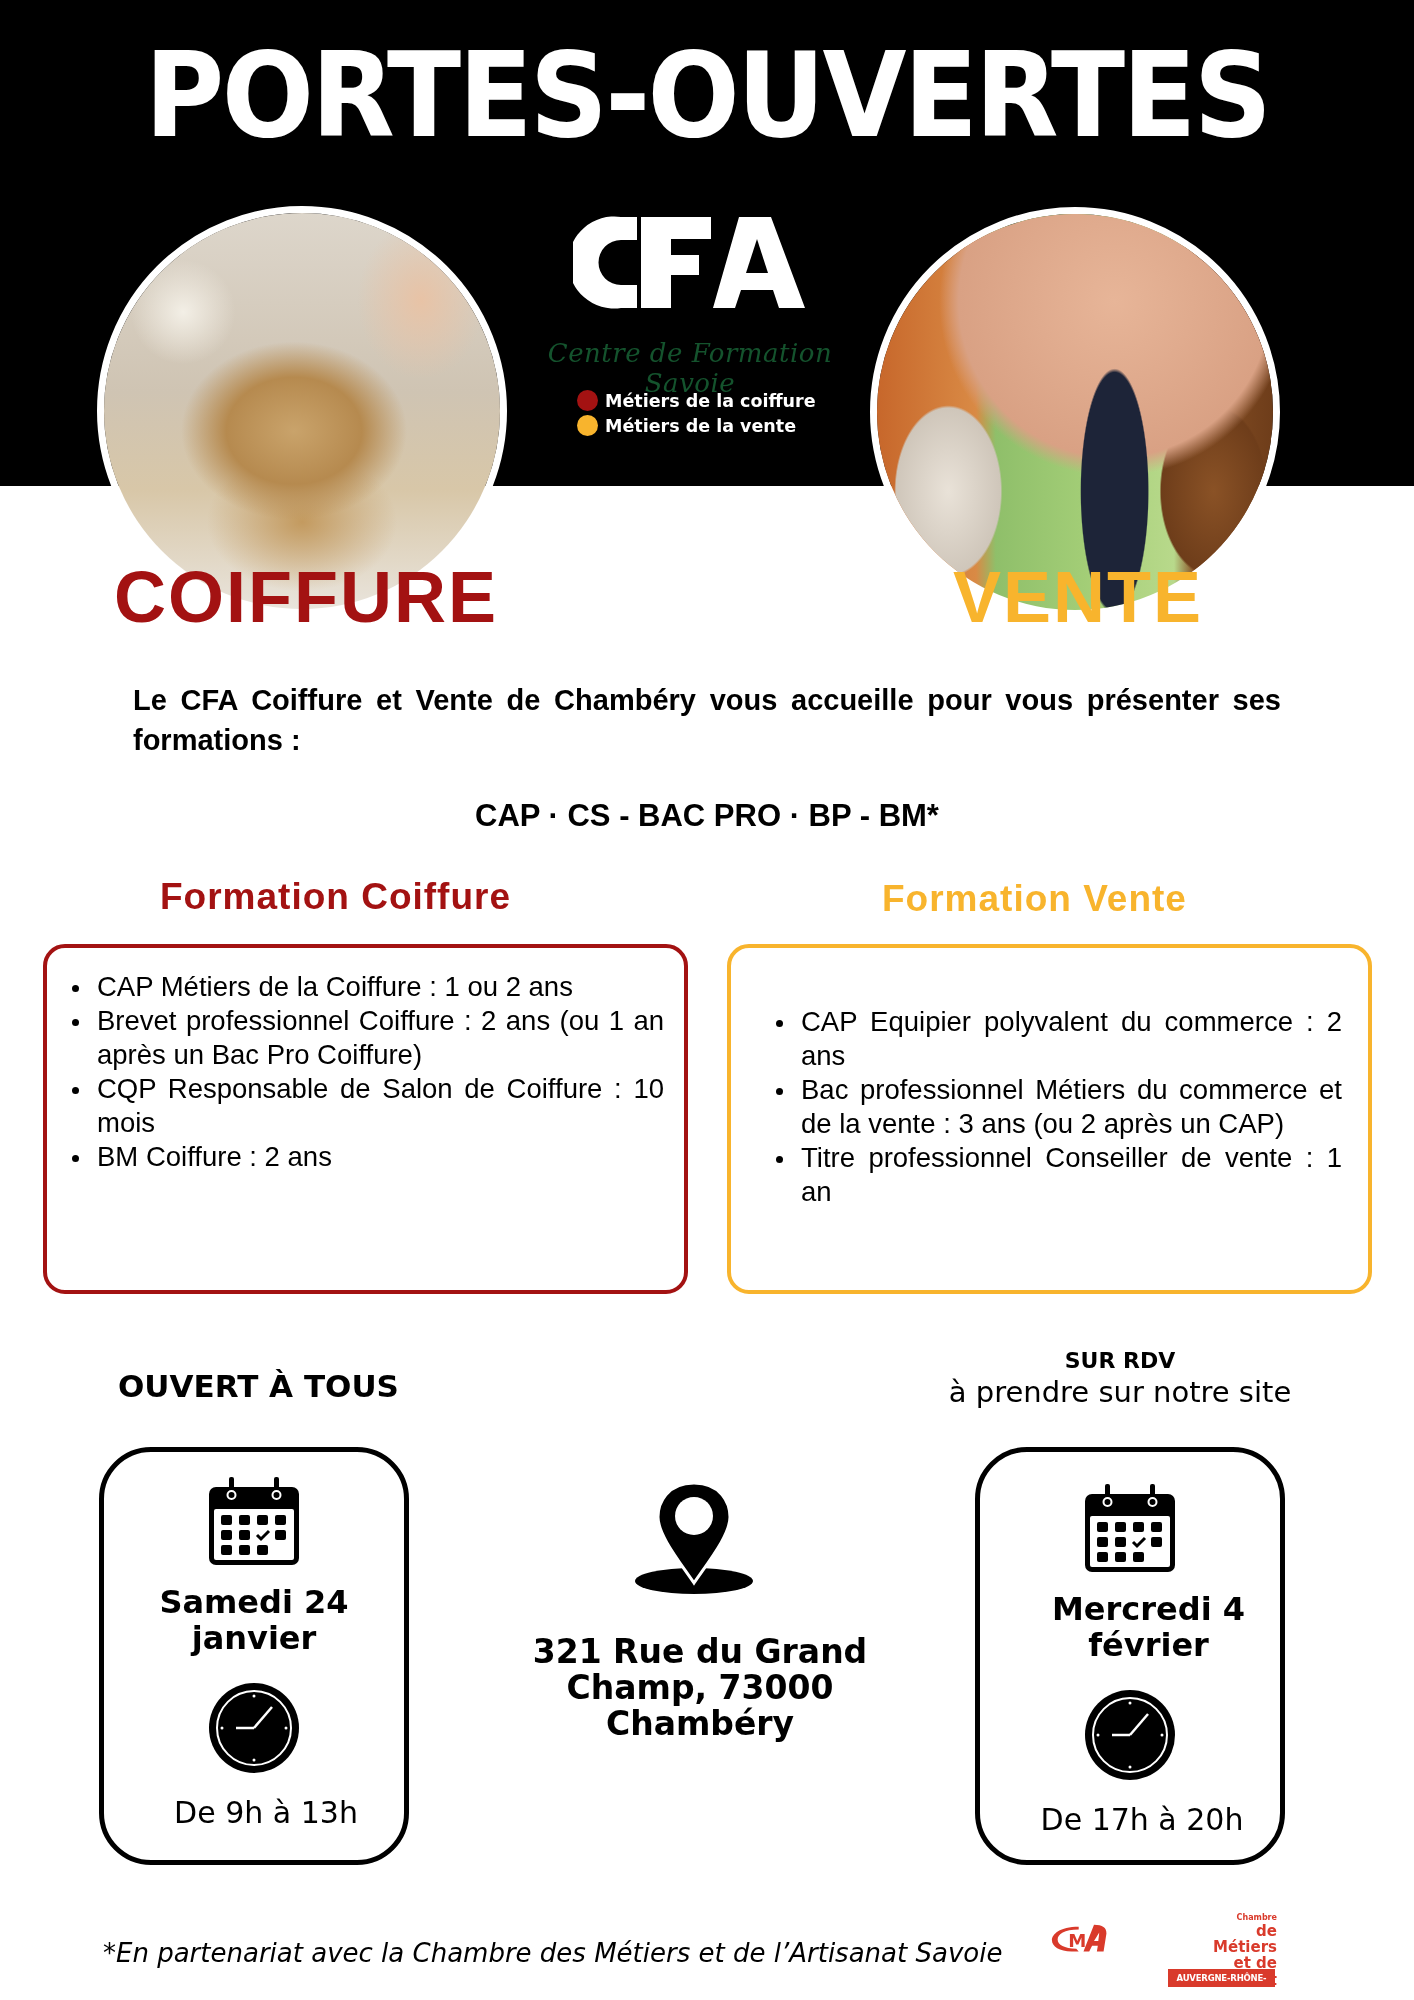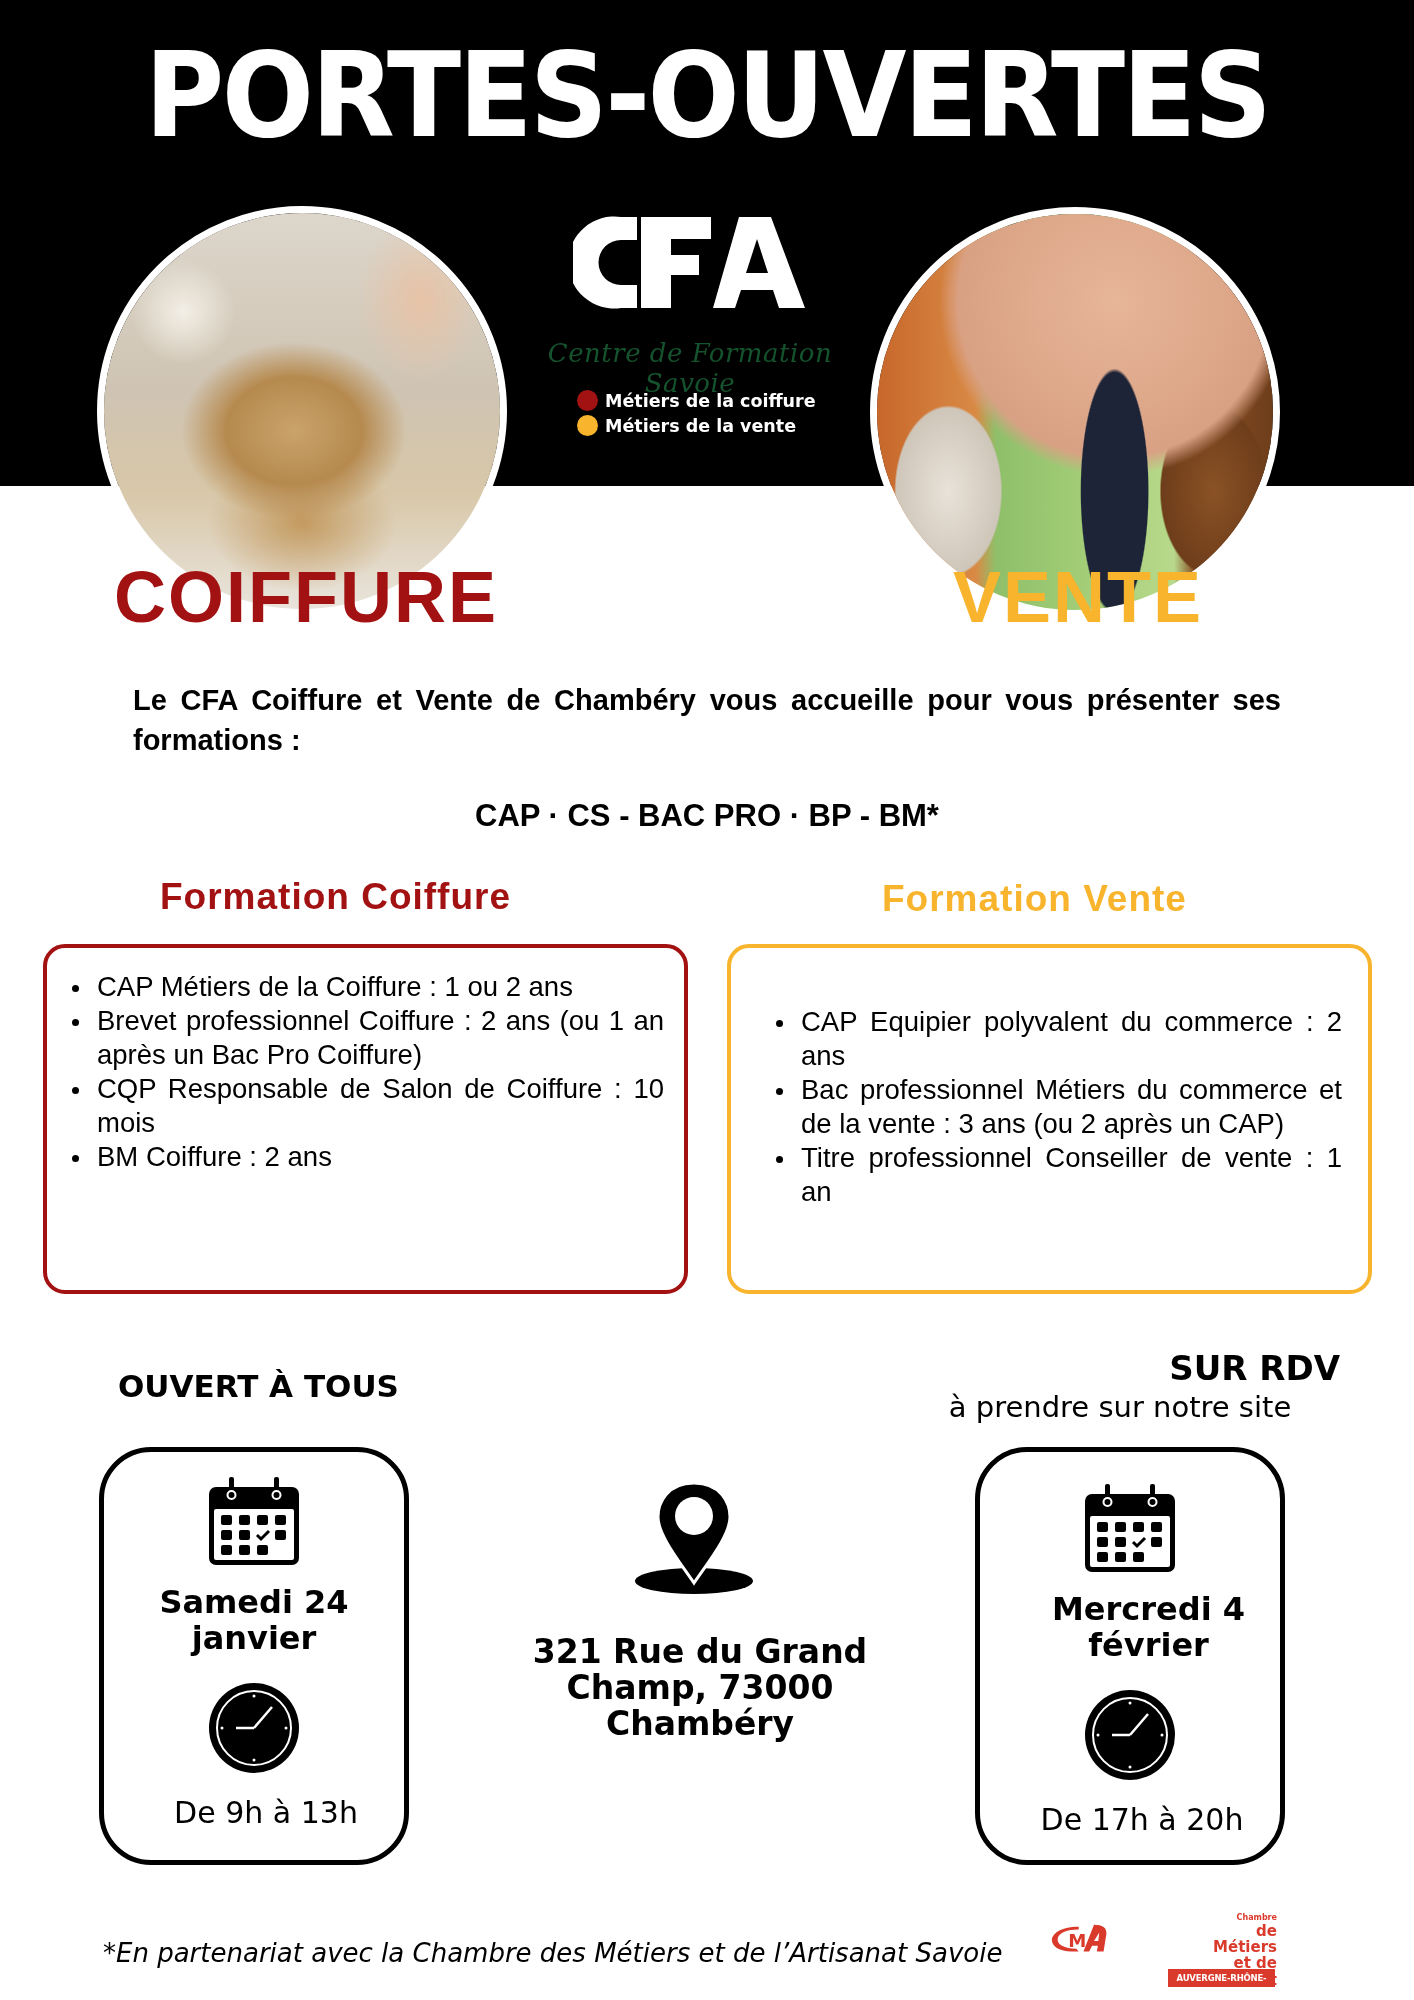--- a/index.html
+++ b/index.html
@@ -90,21 +90,21 @@
     content: ""; position: absolute; left: -25px; top: 15px; width: 7px; height: 7px;
     border-radius: 50%; background: #000;
   }
 
   
   .info-label {
     position: absolute; font-family: "DejaVu Sans", sans-serif; font-weight: bold; font-size: 31px;
   }
   .lbl-open { left: 118px; top: 1368px; }
   .lbl-rdv-wrap { position: absolute; left: 900px; top: 1348px; width: 440px; text-align: center; }
-  .lbl-rdv-title { font-family: "DejaVu Sans", sans-serif; font-weight: bold; font-size: 34px; text-align: right; }
+  .lbl-rdv-title { font-family: "DejaVu Sans", sans-serif; font-weight: bold; font-size: 22px; }
   .lbl-rdv-sub { font-family: "DejaVu Sans", sans-serif; font-size: 29px; margin-top: 2px; }
 
   .date-card {
     position: absolute; border: 5px solid #000; border-radius: 52px; width: 310px; height: 418px;
   }
   .card-left { left: 99px; top: 1447px; }
   .card-right { left: 975px; top: 1447px; }
   .card-cal { position: absolute; left: 50%; margin-left: -47px; width: 94px; height: 90px; }
   .card-left .card-cal { top: 25px; }
   .card-right .card-cal { top: 32px; }

